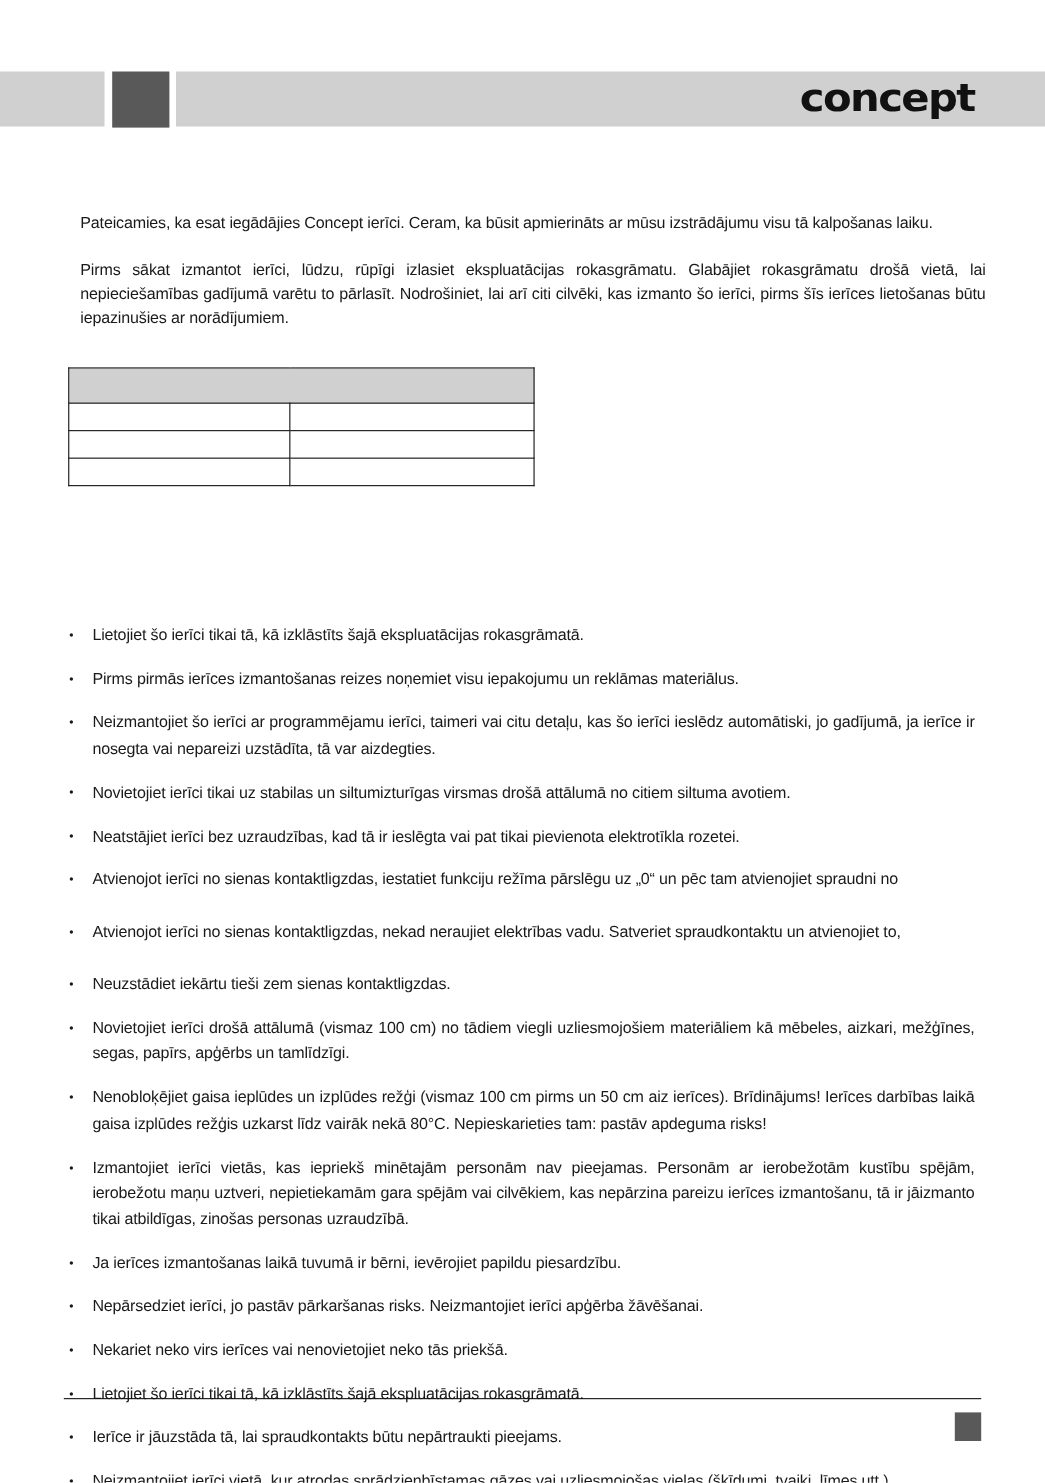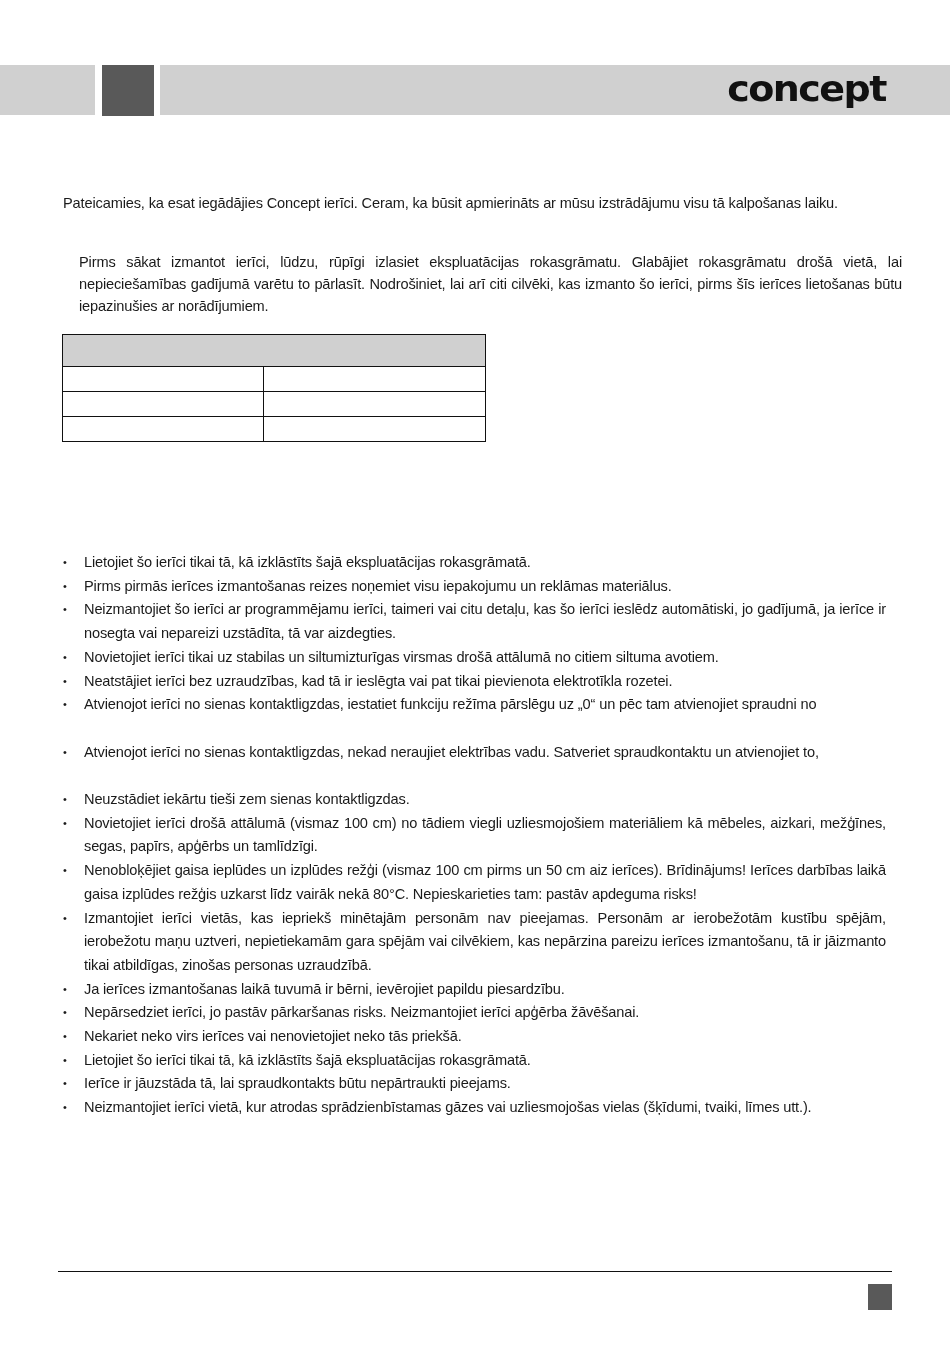--- a/index.html
+++ b/index.html
@@ -33,21 +33,21 @@
       font-family: "DejaVu Sans", sans-serif;
       font-weight: bold;
       font-size: 38px;
       letter-spacing: -1.5px;
       color: #111111;
       line-height: 46px;
       transform: scaleY(0.92);
     }
     
     .para {
-      position: absolute; left: 63px; width: 823px;
+      position: absolute; left: 73px; width: 823px;
       font-size: 14.6px;
       line-height: 22px;
       text-align: justify;
       letter-spacing: -0.15px;
     }
     #p1 { top: 192px; text-align: left; }
     #p2 { top: 235px; }
     
     .spec-table {
       position: absolute; left: 62px; top: 334px; width: 424px;
@@ -68,20 +68,21 @@
       position: absolute; left: 63px; top: 551px; width: 823px;
       margin: 0; padding: 0; list-style: none;
       font-size: 14.6px;
       line-height: 23.7px;
       letter-spacing: -0.15px;
     }
     .bullets li {
       position: relative;
       padding-left: 21px;
       text-align: justify;
+      margin-top: 16px;
     }
     .bullets li::before {
       content: "\2022";
       position: absolute; left: 0; top: 0;
       font-size: 11px;
     }
     .bullets li.gap-after { margin-bottom: 23.7px; }
     .bullets li.nowrap { white-space: nowrap; overflow: hidden; }
     
     .footer-rule {
@@ -95,21 +96,21 @@
   </style>
 </head>
 <body>
 
 <div class="hdr-left"></div>
 <div class="hdr-square"></div>
 <div class="hdr-right"></div>
 <div class="logo">concept</div>
 
 <p class="para" id="p1" style="margin:0;">Pateicamies, ka esat iegādājies Concept ierīci. Ceram, ka būsit apmierināts ar mūsu izstrādājumu visu tā kalpošanas laiku.</p>
-<p class="para" id="p2" style="margin:16px;">Pirms sākat izmantot ierīci, lūdzu, rūpīgi izlasiet ekspluatācijas rokasgrāmatu. Glabājiet rokasgrāmatu drošā vietā, lai nepieciešamības gadījumā varētu to pārlasīt. Nodrošiniet, lai arī citi cilvēki, kas izmanto šo ierīci, pirms šīs ierīces lietošanas būtu iepazinušies ar norādījumiem.</p>
+<p class="para" id="p2" style="margin:0;">Pirms sākat izmantot ierīci, lūdzu, rūpīgi izlasiet ekspluatācijas rokasgrāmatu. Glabājiet rokasgrāmatu drošā vietā, lai nepieciešamības gadījumā varētu to pārlasīt. Nodrošiniet, lai arī citi cilvēki, kas izmanto šo ierīci, pirms šīs ierīces lietošanas būtu iepazinušies ar norādījumiem.</p>
 
 <table class="spec-table">
   <tbody>
       <tr class="th-row">
     <td colspan="2"></td>
   </tr>
   <tr class="row">
     <td class="c1"></td>
     <td></td>
   </tr>

